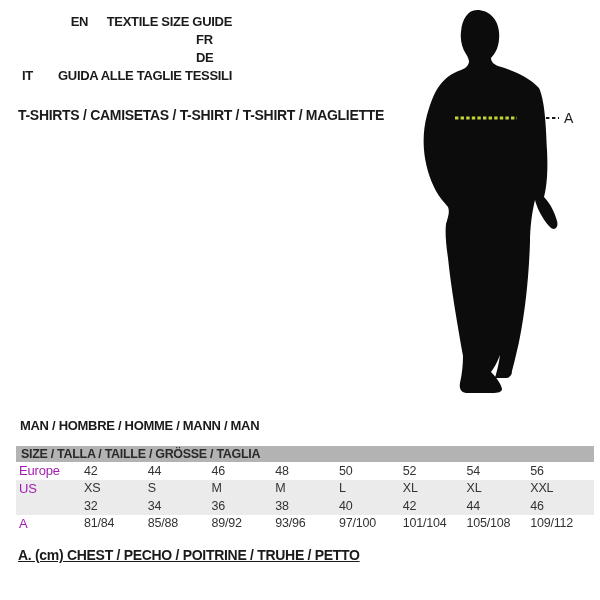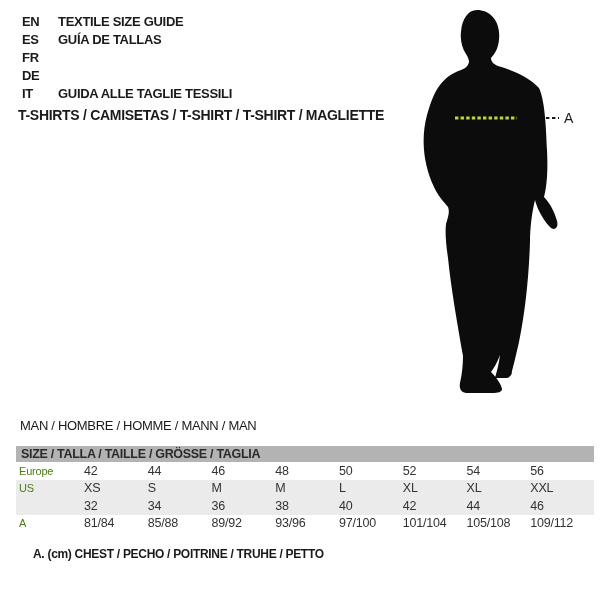--- a/index.html
+++ b/index.html
@@ -2,57 +2,53 @@
 <html><head>
 <meta charset="utf-8">
 <style>
   html,body{margin:0;padding:0;background:#fff;}
   .page{
     position:relative;width:600px;height:600px;background:#ffffff;overflow:hidden;
     font-family:"Liberation Sans","DejaVu Sans",sans-serif;color:#1a1a1a;
   }
   
   .lang-list{position:absolute;left:22px;top:12px;}
-  .lang-row{display:flex;height:18px;align-items:center;}
+  .lang-row{display:flex;height:18px;align-items:center;justify-content:flex-end;}
   .lang-code{width:36px;font-size:13px;font-weight:700;letter-spacing:-0.3px;}
   .lang-text{font-size:13px;font-weight:700;letter-spacing:-0.3px;}
   
   .category{position:absolute;left:18px;top:106px;}
   .category-line{font-size:14px;font-weight:700;letter-spacing:-0.3px;line-height:19px;white-space:nowrap;}
   
   .figure-svg{position:absolute;left:0;top:0;}
   .measure-a{font-family:"Liberation Sans",sans-serif;font-size:14px;font-weight:400;fill:#1a1a1a;}
   
-  .man-label{position:absolute;left:20px;top:418px;font-size:13px;font-weight:400;letter-spacing:-0.3px;}
+  .man-label{position:absolute;left:20px;top:418px;font-size:13px;font-weight:700;letter-spacing:-0.3px;}
   
   .size-table{position:absolute;left:16px;top:446px;width:578px;}
   .thead{
     height:16px;background:#b3b3b3;display:flex;align-items:center;
     padding-left:5px;font-size:12.5px;font-weight:700;letter-spacing:-0.3px;color:#2a2a2a;text-align:center;
   }
   .trow{display:grid;grid-template-columns:68px repeat(8,1fr);height:17.5px;align-items:center;}
   .trow.stripe{background:#ebebeb;}
-  .tlabel{padding-left:3px;font-size:11px;font-weight:400;color:#4d7c0f;letter-spacing:-0.2px;}
+  .tlabel{padding-left:3px;font-size:13px;font-weight:400;color:#a21caf;letter-spacing:-0.2px;}
   .tcell{font-size:12.5px;font-weight:400;color:#333;letter-spacing:-0.2px;}
   
-  .footnote{position:absolute;left:33px;top:547px;font-size:12px;font-weight:700;letter-spacing:-0.3px;}
+  .footnote{position:absolute;left:18px;top:547px;font-size:14px;font-weight:700;letter-spacing:-0.3px;text-decoration:underline;}
 </style>
 </head>
 <body>
 
 <div class="page">
 
   <div class="lang-list">
     <div class="lang-row">
       <span class="lang-code">EN</span>
       <span class="lang-text">TEXTILE SIZE GUIDE</span>
-    </div>
-    <div class="lang-row">
-      <span class="lang-code">ES</span>
-      <span class="lang-text">GUÍA DE TALLAS</span>
     </div>
     <div class="lang-row">
       <span class="lang-code">FR</span>
     </div>
     <div class="lang-row">
       <span class="lang-code">DE</span>
     </div>
     <div class="lang-row">
       <span class="lang-code">IT</span>
       <span class="lang-text">GUIDA ALLE TAGLIE TESSILI</span>

